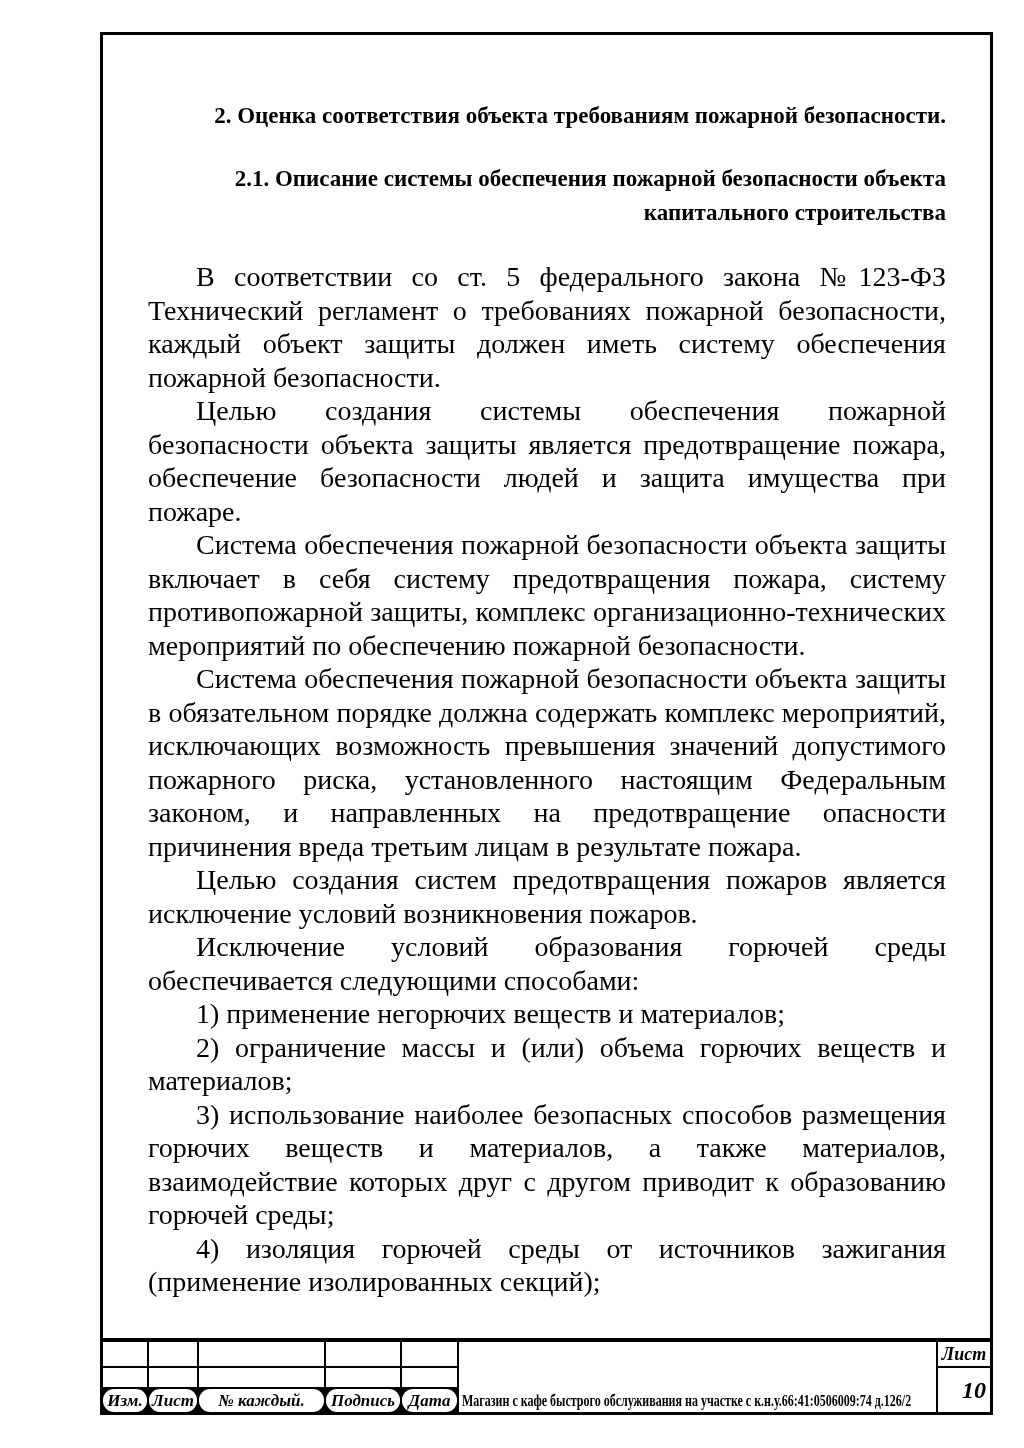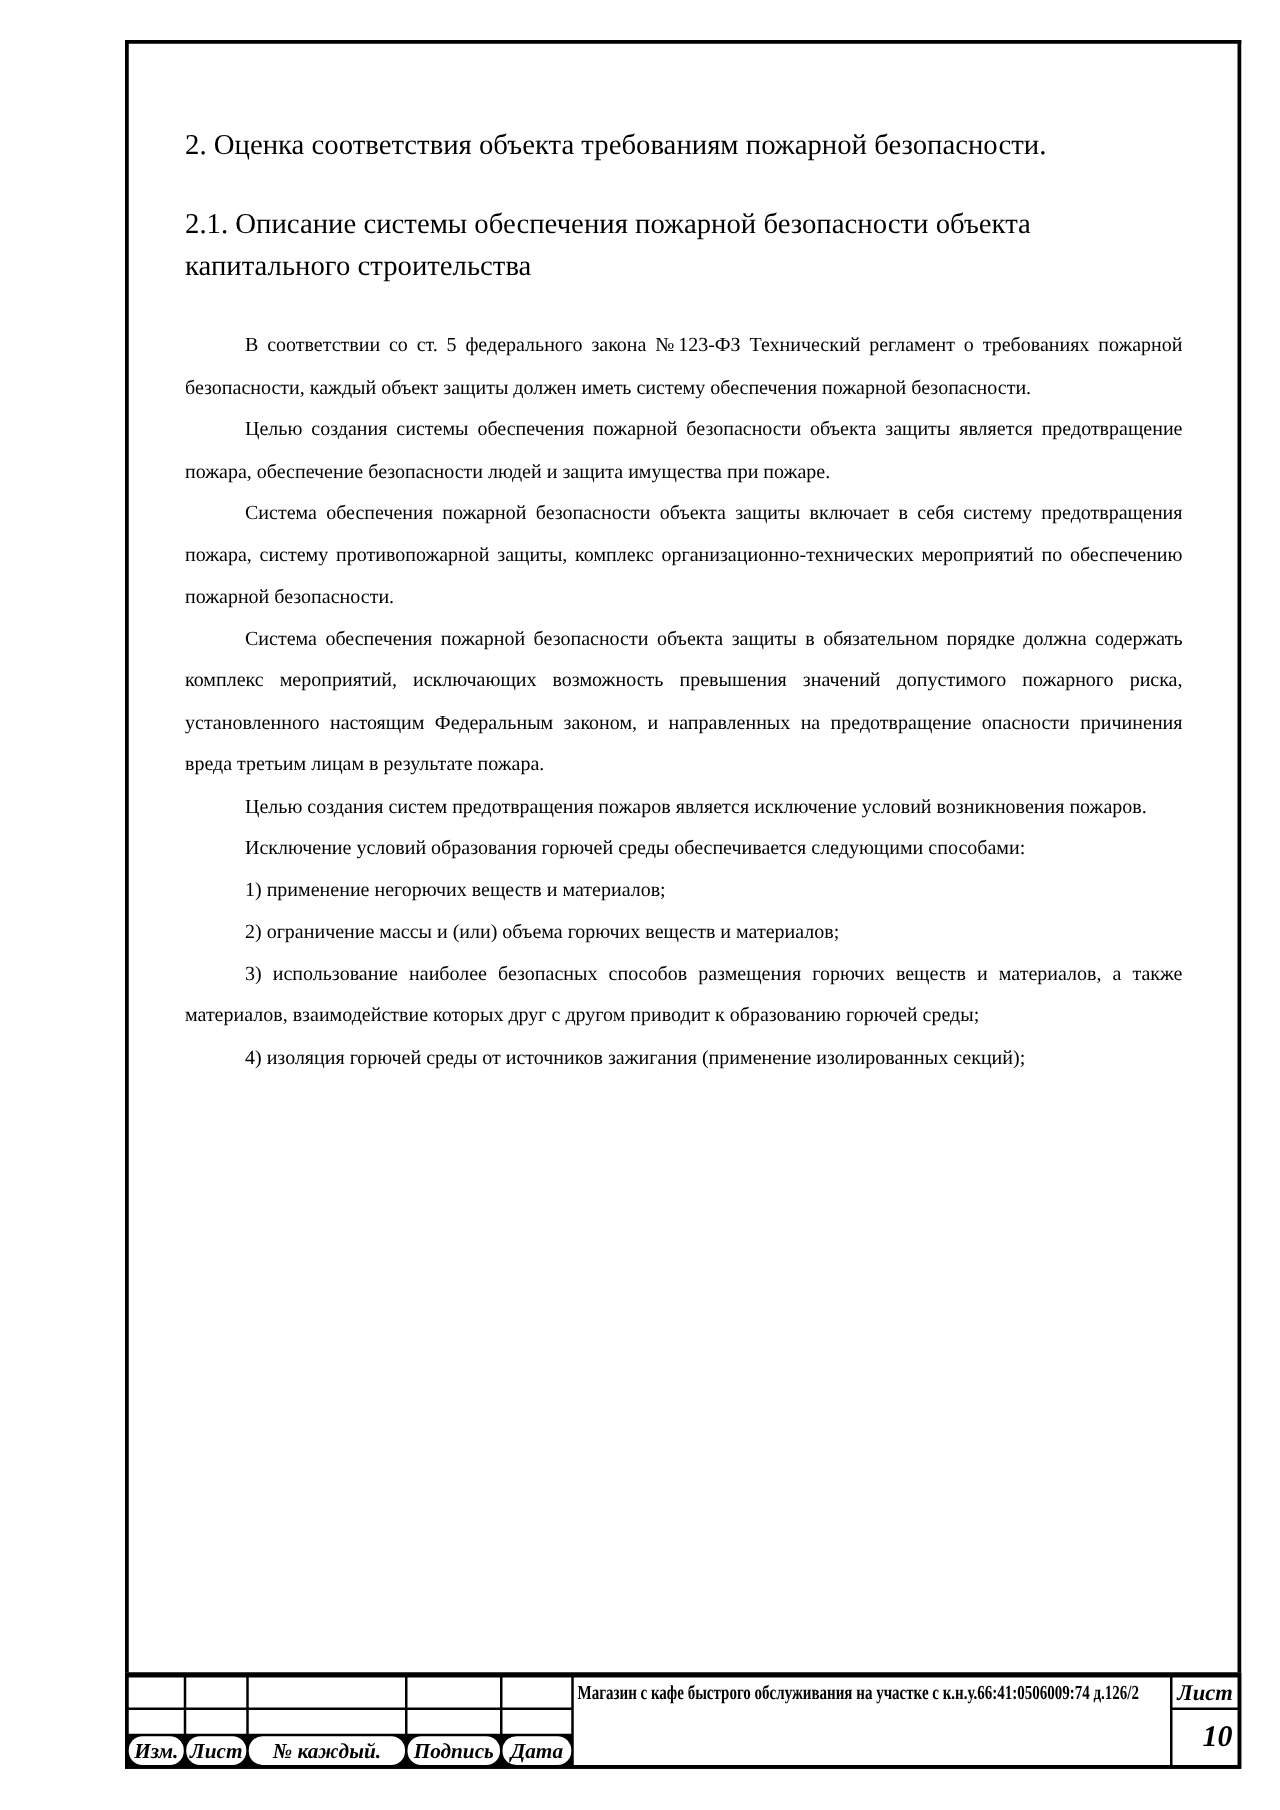--- a/index.html
+++ b/index.html
@@ -18,28 +18,28 @@
     width: 893px; height: 1306px;
     border: 3px solid #000;
     border-bottom: none;
     background: #fff;
   }
   .content {
     padding: 64px 44px 0 45px;
   }
   .heading, .subheading {
     font-size: 23px;
-    font-weight: normal;
+    font-weight: bold;
     line-height: 34px;
-    text-align: left;
+    text-align: right;
   }
   .heading { margin-bottom: 29px; }
   .subheading { margin-bottom: 30px; }
   .para {
-    font-size: 16px;
+    font-size: 28px;
     line-height: 33.5px;
     text-align: justify;
     text-indent: 48px;
   }
 
   
   .titleblock {
     position: absolute;
     left: 100px; top: 1338px;
     width: 893px;
@@ -60,21 +60,21 @@
   }
   .tb-label {
     font-style: italic;
     font-weight: 600;
     font-size: 17px;
     white-space: nowrap;
     border-radius: 11px;
   }
   .tb-docname {
     grid-column: 6; grid-row: 1 / 4;
-    align-items: flex-start;
+    align-items: flex-end;
     justify-content: flex-start;
     padding: 1px 2px 0 3px;
   }
   .tb-docname span {
     font-weight: 700;
     font-size: 16px;
     white-space: nowrap;
     transform: scaleX(0.75);
     transform-origin: left top;
     line-height: 23px;

